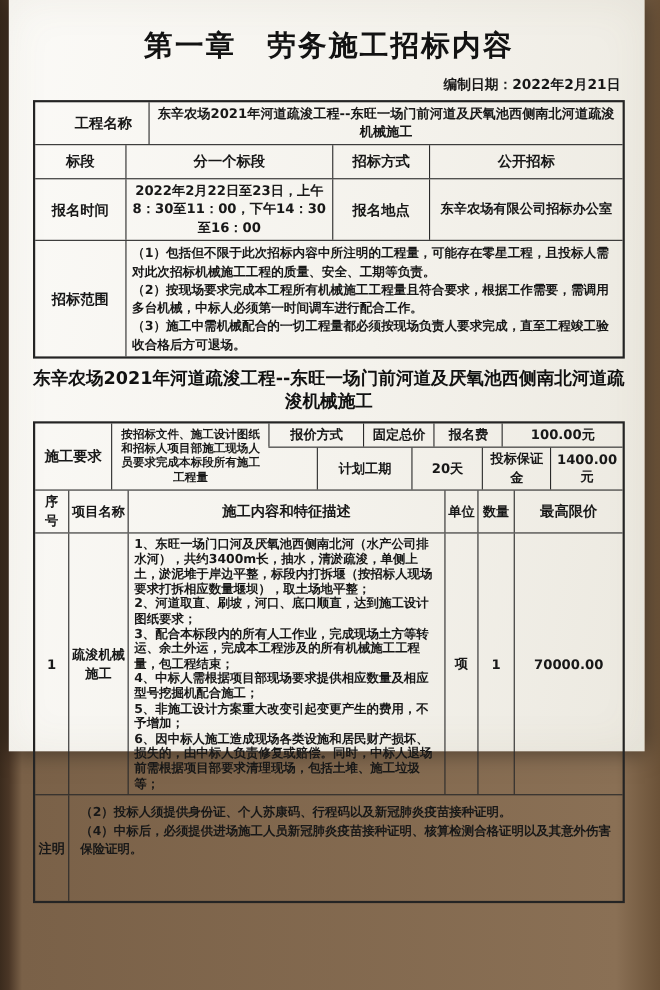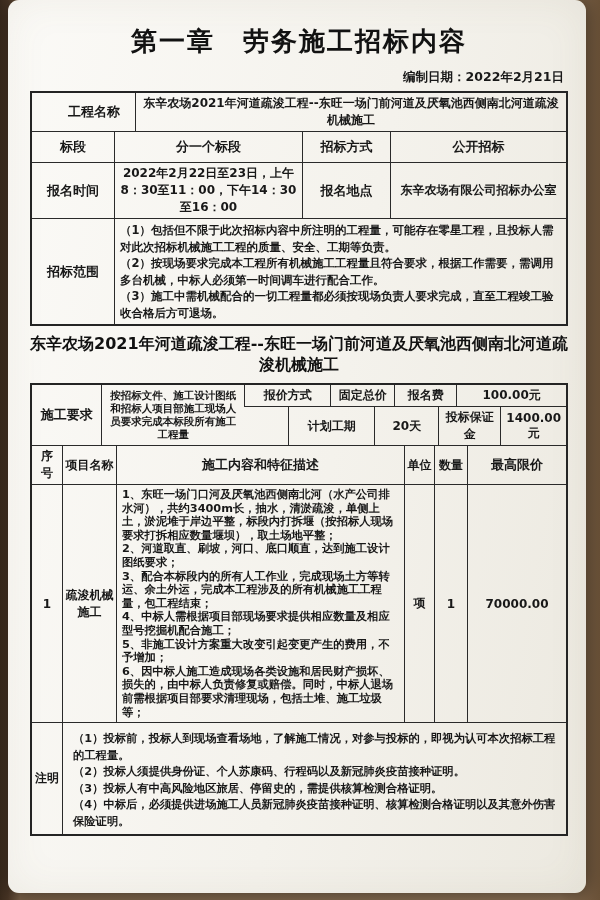--- a/index.html
+++ b/index.html
@@ -2,25 +2,25 @@
 <html><head>
 <meta charset="utf-8">
 <style>
   html,body { margin:0; padding:0; }
   body {
     width:600px; height:900px; position:relative; overflow:hidden;
     background: linear-gradient(90deg, #3b2b1d 0px, #4a3626 8px, #7a6148 20px, #8a7055 560px, #6b5238 600px);
     font-family: "DejaVu Sans", "Liberation Sans", sans-serif;
   }
   .paper {
-    position:absolute; left:8px; top:0; width:578px; height:893px;
+    position:absolute; left:8px; top:0; width:578px; height:683px;
     background: linear-gradient(100deg, #fbfaf7 0%, #f4f2ec 55%, #ece9e0 100%);
     box-shadow: 0 0 20px rgba(0,0,0,.5), inset 0 0 40px rgba(120,100,70,.08);
     box-sizing:border-box; padding: 22px 18px 6px 22px;
-    color:#181818; font-weight:bold;border-radius:11px;
+    color:#181818; font-weight:bold;
   }
   .title { text-align:center; font-size:26px; letter-spacing:2px; margin: 2px 0 10px 0; color:#121212; }
   .dateline { text-align:right; font-size:12.5px; margin: 0 4px 5px 0; }
   .t { border:2px solid #242424; background: transparent; }
   .tr { display:flex; border-top:1.5px solid #2a2a2a; align-items:stretch; }
   .tr.first { border-top:none; }
   .td { border-left:1.5px solid #2a2a2a; box-sizing:border-box; padding:2px 5px; }
   .td.nb { border-left:none; }
   .cc { display:flex; align-items:center; justify-content:center; text-align:center; }
   .fs13 { font-size:13px; }
@@ -111,22 +111,20 @@
           <div class="desc-line">6、因中标人施工造成现场各类设施和居民财产损坏、损失的，由中标人负责修复或赔偿。同时，中标人退场前需根据项目部要求清理现场，包括土堆、施工垃圾等；</div>
         </div>
       <div class="td cc fs12" style="width:30px;">项</div>
       <div class="td cc fs12" style="width:33px;">1</div>
       <div class="td cc fs12" style="flex:1;">70000.00</div>
     </div>
 
     <div class="tr" style="min-height:96px;">
       <div class="td nb cc fs12" style="width:30px; padding:2px 1px;">注明</div>
       <div class="td" style="flex:1; padding:8px 6px 4px 10px;">
-          <div class="note-line">（1）投标前，投标人到现场查看场地，了解施工情况，对参与投标的，即视为认可本次招标工程的工程量。</div>
           <div class="note-line">（2）投标人须提供身份证、个人苏康码、行程码以及新冠肺炎疫苗接种证明。</div>
-          <div class="note-line">（3）投标人有中高风险地区旅居、停留史的，需提供核算检测合格证明。</div>
           <div class="note-line">（4）中标后，必须提供进场施工人员新冠肺炎疫苗接种证明、核算检测合格证明以及其意外伤害保险证明。</div>
         </div>
     </div>
 
   </div>
 
 </div>
 
 </body></html>

